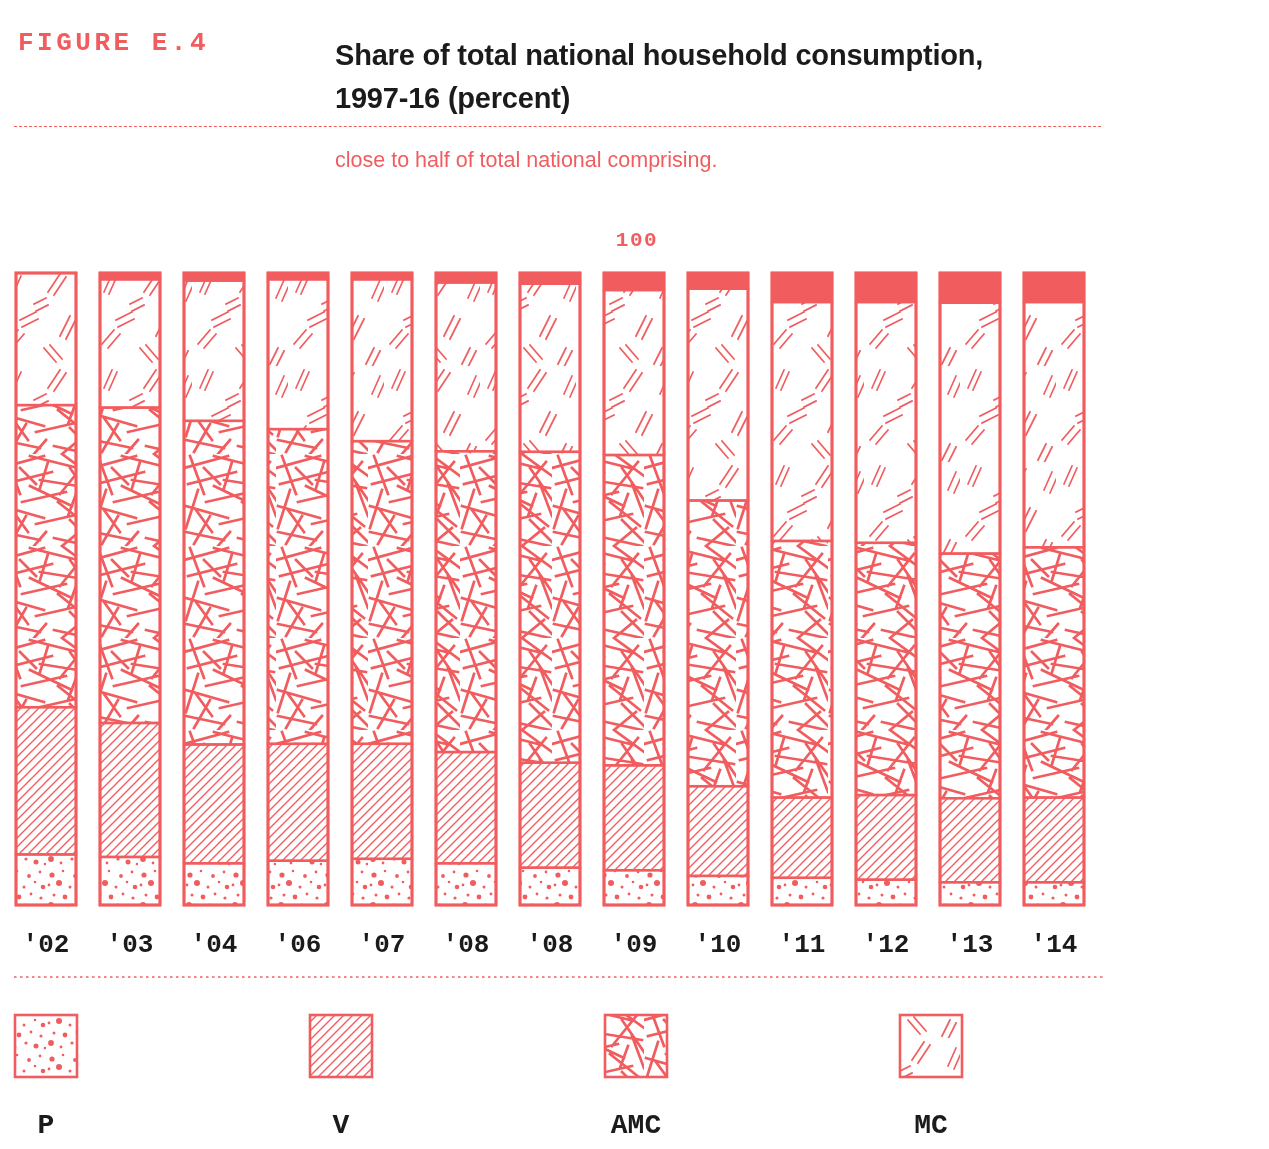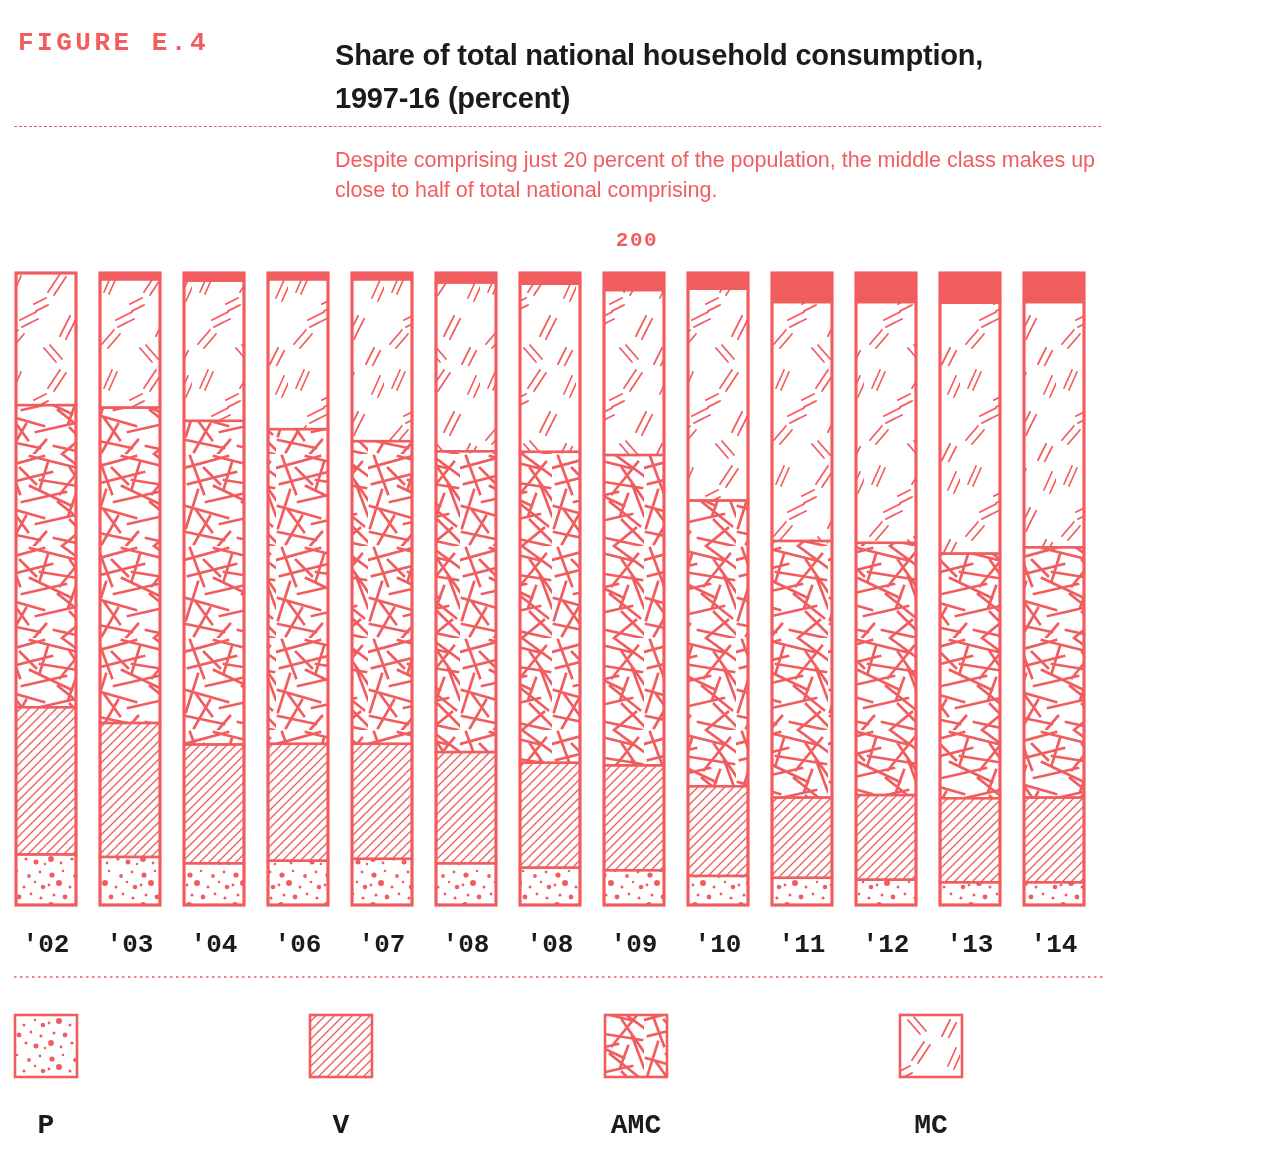--- a/index.html
+++ b/index.html
@@ -62,25 +62,24 @@
   <div class="figure-label">FIGURE E.4</div>
 
   <div class="title">
     <div>Share of total national household consumption,</div>
     <div>1997-16 (percent)</div>
   </div>
 
   <div class="rule-top"></div>
 
   <div class="subtitle">
-    <div>Despite comprising just 20 percent of the population, the middle class makes up</div>
     <div>close to half of total national comprising.</div>
   </div>
 
-  <div class="axis-max">200</div>
+  <div class="axis-max">100</div>
 
   <svg id="chart-svg" class="chart-svg" width="1269" height="879" viewBox="0 0 1269 879">
     <defs>
       <pattern id="pat-dots" width="46" height="46" patternUnits="userSpaceOnUse">
         <g fill="currentColor" stroke="none">
           <circle cx="6" cy="7" r="2.6"></circle>
             <circle cx="17" cy="3" r="1.3"></circle>
             <circle cx="29" cy="8" r="1.9"></circle>
           <circle cx="40" cy="4" r="1.4"></circle>
             <circle cx="3" cy="17" r="1.4"></circle>

